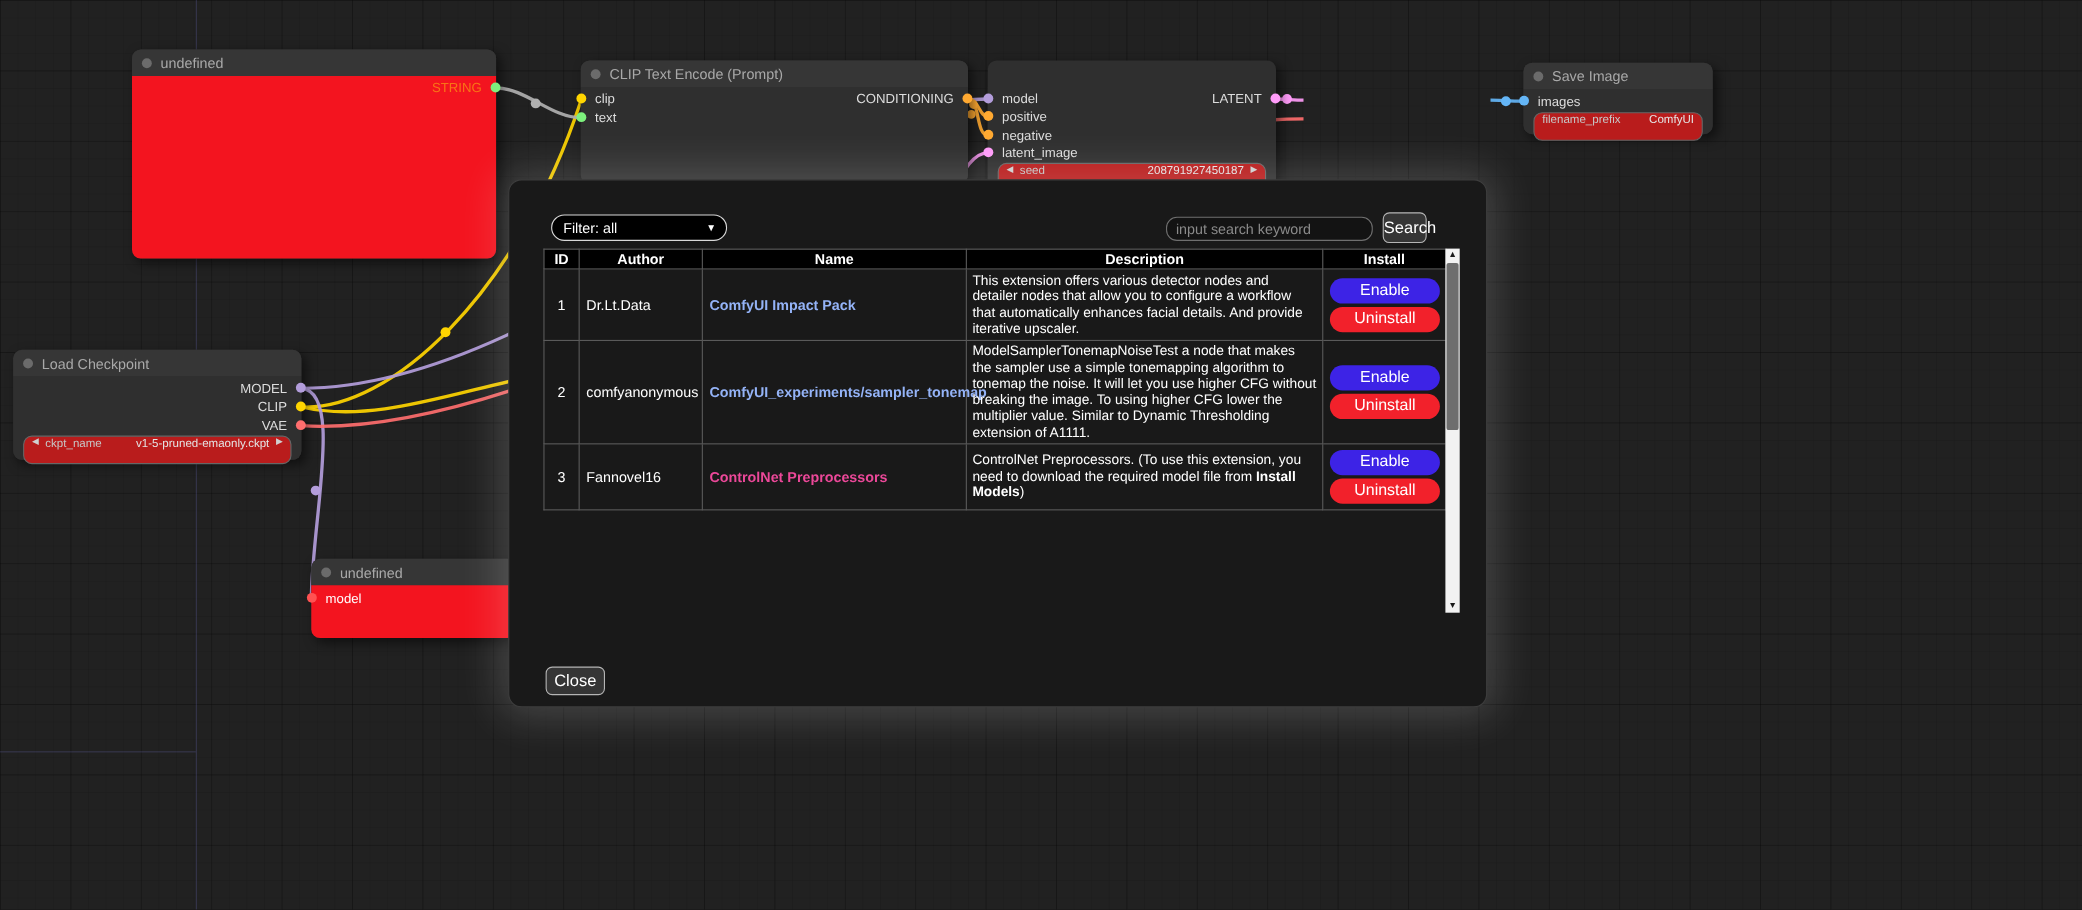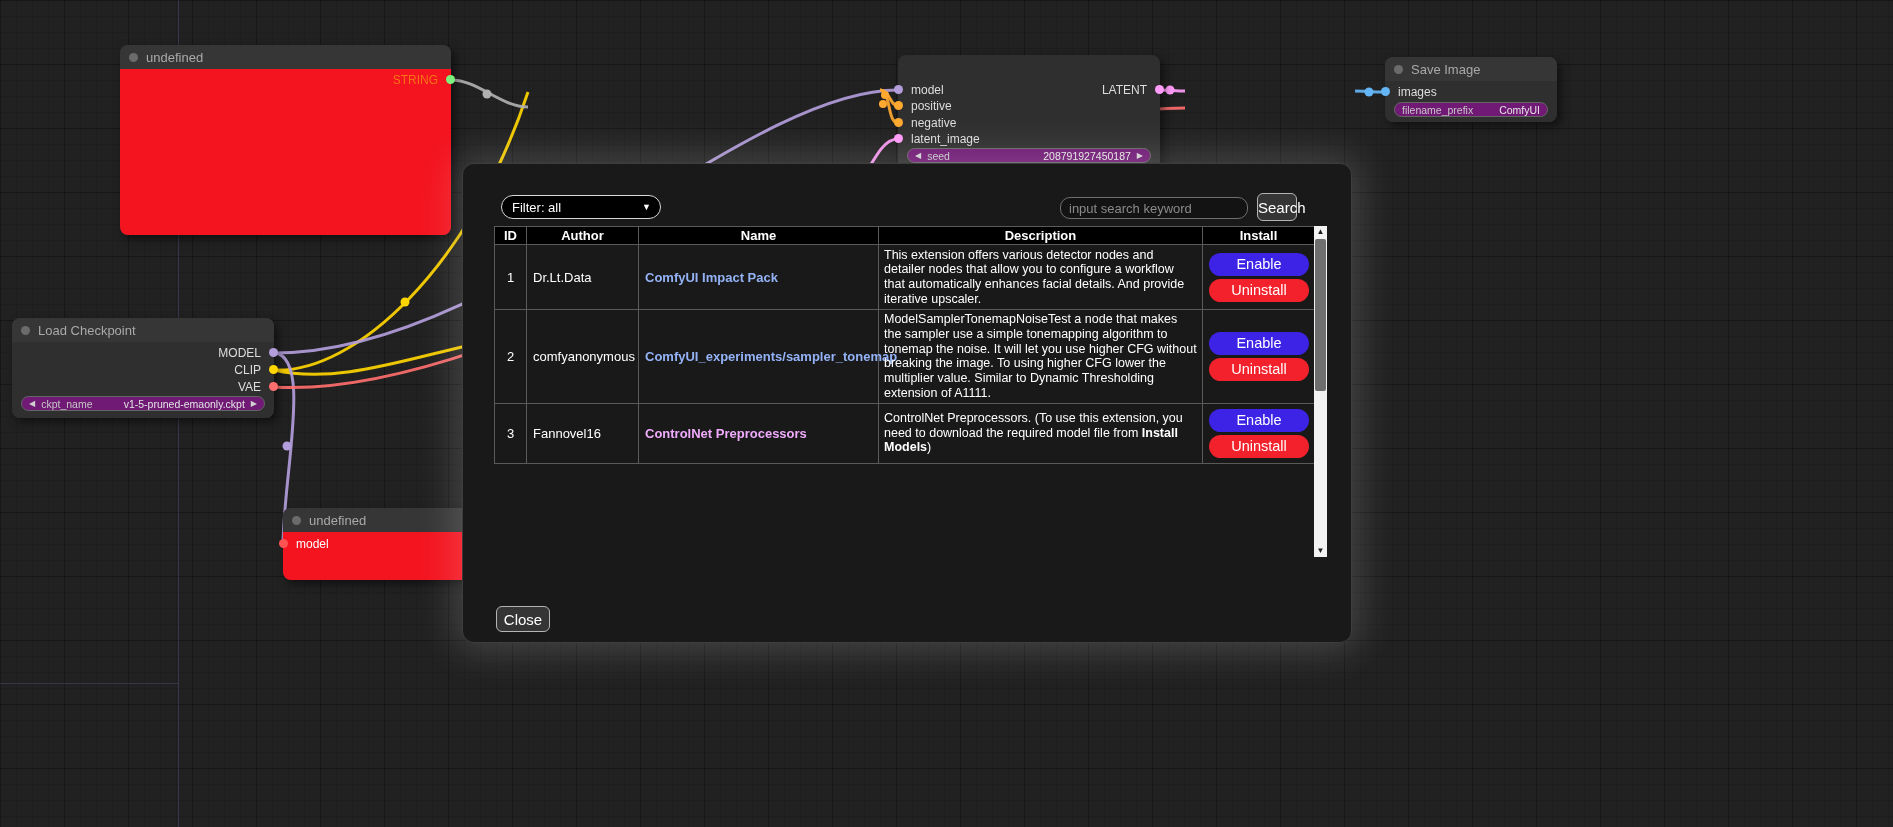--- a/index.html
+++ b/index.html
@@ -21,21 +21,21 @@
   .node{position:absolute;z-index:3;border-radius:8px;box-shadow:4px 4px 10px rgba(0,0,0,.5);font-size:12px;color:#ddd;background:#2f2f2f}
   .nh{position:absolute;top:0;left:0;right:0;height:24px;background:#363636;border-radius:8px 8px 0 0;display:flex;align-items:center;gap:8px;padding:0 9px;color:#a9a9a9;font-size:13px;white-space:nowrap;overflow:hidden;cursor:move}
   .ndot{width:9px;height:9px;border-radius:50%;background:#6b6b6b;flex:none}
   .nb{position:absolute;top:24px;left:0;right:0;bottom:0;background:#2f2f2f;border-radius:0 0 8px 8px}
   .slot{position:absolute;left:0;right:0;height:16px;display:flex;align-items:center;z-index:2;white-space:nowrap}
   .slot.in{padding-left:13px}
   .slot.out{justify-content:flex-end;padding-right:13px}
   .port{position:absolute;top:3px;width:9px;height:9px;border-radius:50%;background:#888;cursor:crosshair}
   .pin{left:-4px}
   .pout{right:-4px}
-  .widget{position:absolute;left:9px;right:9px;height:15px;background:#701a75;border:1px solid #666;border-radius:8px;display:flex;align-items:center;gap:6px;padding:0 7px;font-size:10.5px;color:#c6c6c6;z-index:2;white-space:nowrap;overflow:hidden}
+  .widget{position:absolute;left:9px;right:9px;height:26px;background:#b91c1c;border:1px solid #666;border-radius:8px;display:flex;gap:6px;padding:0 7px;font-size:10.5px;color:#c6c6c6;z-index:2;white-space:nowrap;overflow:hidden}
   .widget .wval{margin-left:auto;color:#e4e4e4}
   .widget .warr{font-size:8px;color:#d0d0d0;cursor:pointer;flex:none}
 
   .dialog{position:absolute;left:462px;top:163px;width:890px;height:480px;background:#191919;border:1px solid #3d3d3d;border-radius:12px;z-index:10;box-shadow:0 0 38px 8px rgba(255,255,255,.17)}
   .filter-wrap{position:absolute;left:38px;top:31px;width:160px;height:24px}
   select.filter{width:160px;height:24px;background:#000;color:#fff;border:1px solid #d8d8d8;border-radius:12px;font-size:13px;padding:0 24px 0 10px;appearance:none;-webkit-appearance:none;font-family:inherit;cursor:pointer}
   .filter-caret{position:absolute;right:10px;top:7px;font-size:9px;color:#fff;pointer-events:none}
   input.search{position:absolute;left:597px;top:33px;width:188px;height:22px;background:#131313;border:1px solid #6f6f6f;border-radius:10px;color:#ddd;font-size:13px;padding:0 8px;font-family:inherit}
   input.search::placeholder{color:#8a8a8a}
   .btn{background:#353535;border:1px solid #b5b5b5;border-radius:6px;color:#fff;font-size:15px;font-family:inherit;cursor:pointer}
@@ -89,20 +89,39 @@
       <span class="ndot"></span>
       <span>undefined</span>
     </div>
     <div class="nb" style="background: rgb(243, 20, 31);"></div>
     <div class="slot out" style="top:27px">
       <span style="color:#f97316">STRING</span>
       <span class="port pout" style="background: rgb(125, 241, 125);"></span>
     </div>
   </div>
 
+  <div class="node" style="left:528px;top:55px;width:352px;height:112px">
+    <div class="nh">
+      <span class="ndot"></span>
+      <span>CLIP Text Encode (Prompt)</span>
+    </div>
+    <div class="nb"></div>
+    <div class="slot in" style="top:27px">
+      <span class="port pin" style="background: rgb(255, 213, 0);"></span>
+      <span>clip</span>
+    </div>
+    <div class="slot in" style="top:44px">
+      <span class="port pin" style="background: rgb(125, 241, 125);"></span>
+      <span>text</span>
+    </div>
+    <div class="slot out" style="top:27px">
+      <span>CONDITIONING</span>
+      <span class="port pout" style="background: rgb(255, 169, 49);"></span>
+    </div>
+  </div>
 
   <div class="node" style="left:898px;top:55px;width:262px;height:115px">
     <div class="nb"></div>
     <div class="slot in" style="top:27px">
       <span class="port pin" style="background: rgb(179, 157, 219);"></span>
       <span>model</span>
     </div>
     <div class="slot in" style="top:43px">
       <span class="port pin" style="background: rgb(255, 169, 49);"></span>
       <span>positive</span>
@@ -232,21 +251,21 @@
             <td class="cdesc">ModelSamplerTonemapNoiseTest a node that makes the sampler use a simple tonemapping algorithm to tonemap the noise. It will let you use higher CFG without breaking the image. To using higher CFG lower the multiplier value. Similar to Dynamic Thresholding extension of A1111.</td>
             <td>
               <button class="rowbtn" style="background: rgb(61, 35, 230);">Enable</button>
               <button class="rowbtn" style="background: rgb(242, 33, 43);">Uninstall</button>
             </td>
           </tr>
           <tr style="height:58px">
             <td class="cid">3</td>
             <td>Fannovel16</td>
             <td>
-              <a style="color: #f0abfc;">ControlNet Preprocessors</a>
+              <a style="color: #ec4899;">ControlNet Preprocessors</a>
             </td>
             <td class="cdesc">ControlNet Preprocessors. (To use this extension, you need to download the required model file from <b>Install Models</b>)</td>
             <td>
               <button class="rowbtn" style="background: rgb(61, 35, 230);">Enable</button>
               <button class="rowbtn" style="background: rgb(242, 33, 43);">Uninstall</button>
             </td>
           </tr>
         </tbody>
       </table>
       <div class="scrollbar">

